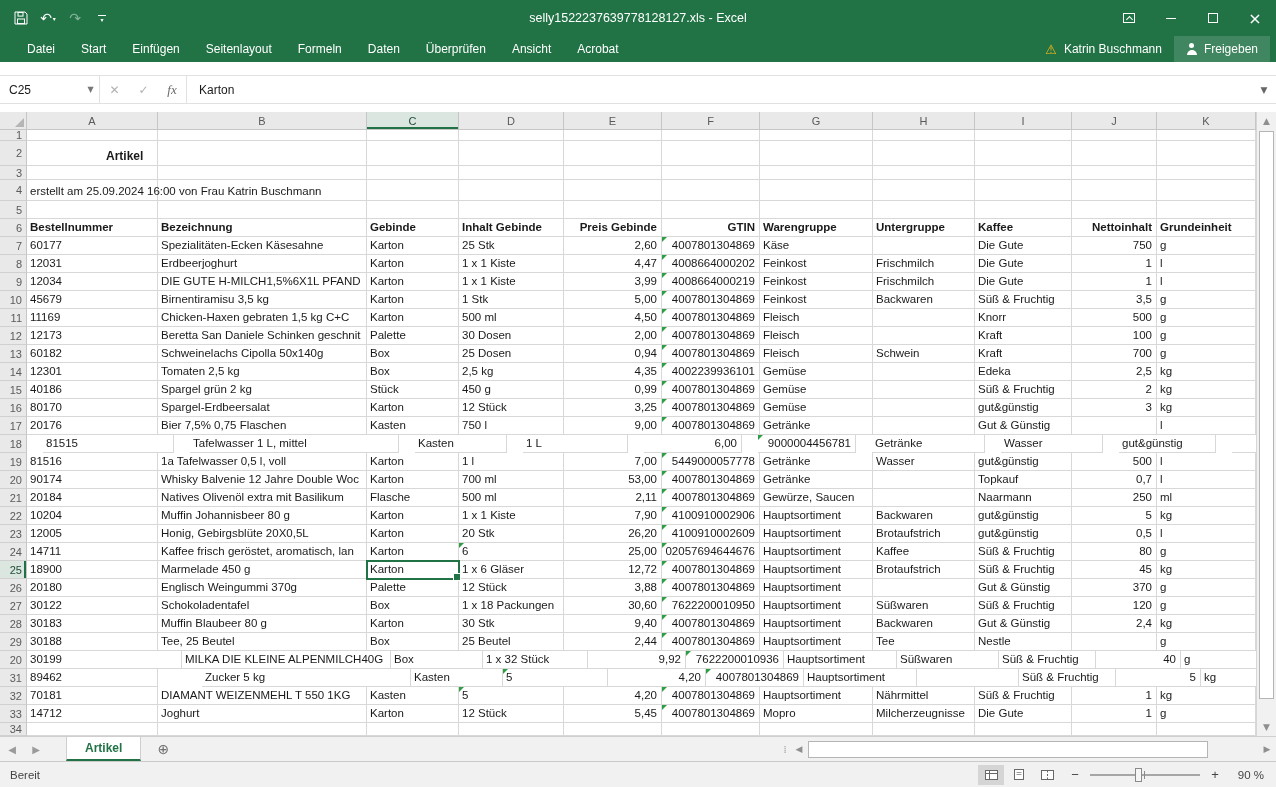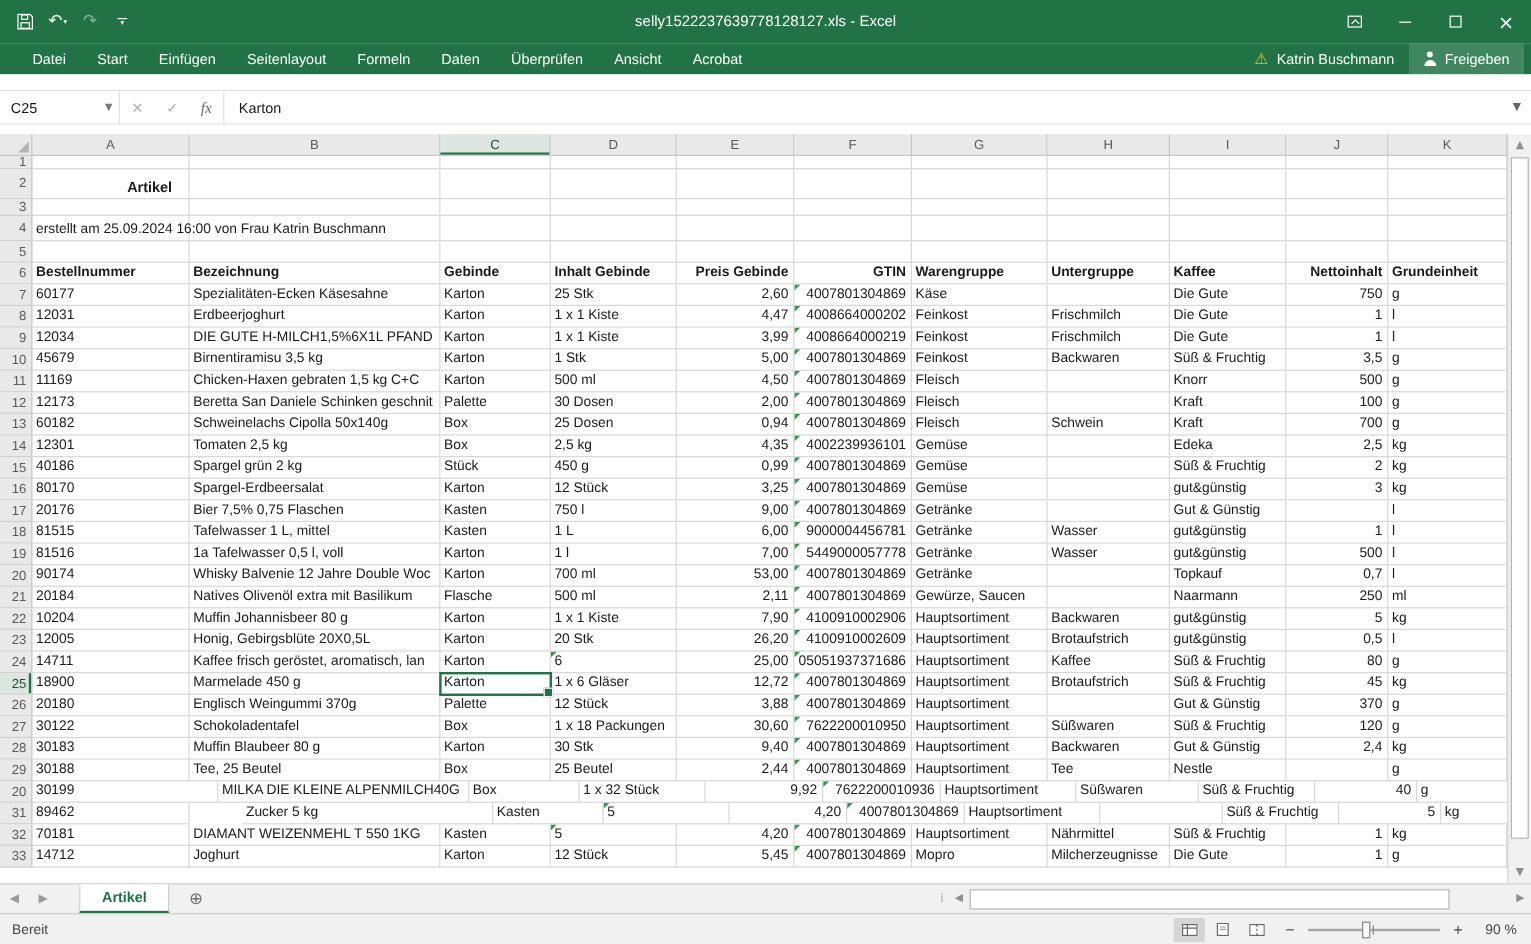--- a/index.html
+++ b/index.html
@@ -437,21 +437,21 @@
             <div class="cell" style="width: 92px;">Kasten</div>
             <div class="cell" style="width: 105px;">750 l</div>
             <div class="cell right" style="width: 98px;">9,00</div>
             <div class="cell right err" style="width: 98px;">4007801304869</div>
             <div class="cell" style="width: 113px;">Getränke</div>
             <div class="cell" style="width: 102px;"></div>
             <div class="cell" style="width: 97px;">Gut &amp; Günstig</div>
             <div class="cell right" style="width: 85px;"></div>
             <div class="cell" style="width: 99px;">l</div>
           </div>
-          <div class="grid-row" style="height: 18px;">
+          <div class="grid-row" style="height: 18px; gap: 16px;">
             <div class="row-h">18</div>
             <div class="cell" style="width: 131px;">81515</div>
             <div class="cell" style="width: 209px;">Tafelwasser 1 L, mittel</div>
             <div class="cell" style="width: 92px;">Kasten</div>
             <div class="cell" style="width: 105px;">1 L</div>
             <div class="cell right" style="width: 98px;">6,00</div>
             <div class="cell right err" style="width: 98px;">9000004456781</div>
             <div class="cell" style="width: 113px;">Getränke</div>
             <div class="cell" style="width: 102px;">Wasser</div>
             <div class="cell" style="width: 97px;">gut&amp;günstig</div>
@@ -528,21 +528,21 @@
             <div class="cell right" style="width: 85px;">0,5</div>
             <div class="cell" style="width: 99px;">l</div>
           </div>
           <div class="grid-row" style="height: 18px;">
             <div class="row-h">24</div>
             <div class="cell" style="width: 131px;">14711</div>
             <div class="cell" style="width: 209px;">Kaffee frisch geröstet, aromatisch, lan</div>
             <div class="cell" style="width: 92px;">Karton</div>
             <div class="cell err" style="width: 105px;">6</div>
             <div class="cell right" style="width: 98px;">25,00</div>
-            <div class="cell right err" style="width: 98px;">05051937371686</div>
+            <div class="cell right err" style="width: 98px;">02057694644676</div>
             <div class="cell" style="width: 113px;">Hauptsortiment</div>
             <div class="cell" style="width: 102px;">Kaffee</div>
             <div class="cell" style="width: 97px;">Süß &amp; Fruchtig</div>
             <div class="cell right" style="width: 85px;">80</div>
             <div class="cell" style="width: 99px;">g</div>
           </div>
           <div class="grid-row" style="height: 18px;">
             <div class="row-h sel">25</div>
             <div class="cell" style="width: 131px;">18900</div>
             <div class="cell" style="width: 209px;">Marmelade 450 g</div>
@@ -660,20 +660,34 @@
             <div class="cell" style="width: 209px;">Joghurt</div>
             <div class="cell" style="width: 92px;">Karton</div>
             <div class="cell" style="width: 105px;">12 Stück</div>
             <div class="cell right" style="width: 98px;">5,45</div>
             <div class="cell right err" style="width: 98px;">4007801304869</div>
             <div class="cell" style="width: 113px;">Mopro</div>
             <div class="cell" style="width: 102px;">Milcherzeugnisse</div>
             <div class="cell" style="width: 97px;">Die Gute</div>
             <div class="cell right" style="width: 85px;">1</div>
             <div class="cell" style="width: 99px;">g</div>
+          </div>
+          <div class="grid-row" style="height: 13px;">
+            <div class="row-h">34</div>
+            <div class="cell" style="width: 131px;"></div>
+            <div class="cell" style="width: 209px;"></div>
+            <div class="cell" style="width: 92px;"></div>
+            <div class="cell" style="width: 105px;"></div>
+            <div class="cell right" style="width: 98px;"></div>
+            <div class="cell right" style="width: 98px;"></div>
+            <div class="cell" style="width: 113px;"></div>
+            <div class="cell" style="width: 102px;"></div>
+            <div class="cell" style="width: 97px;"></div>
+            <div class="cell right" style="width: 85px;"></div>
+            <div class="cell" style="width: 99px;"></div>
           </div>
         </div>
     </div>
     <div class="v-scroll">
       <div class="sb-arrow">▲</div>
       <div class="v-thumb"></div>
       <div class="sb-arrow sb-bottom">▼</div>
     </div>
   </div>
 

